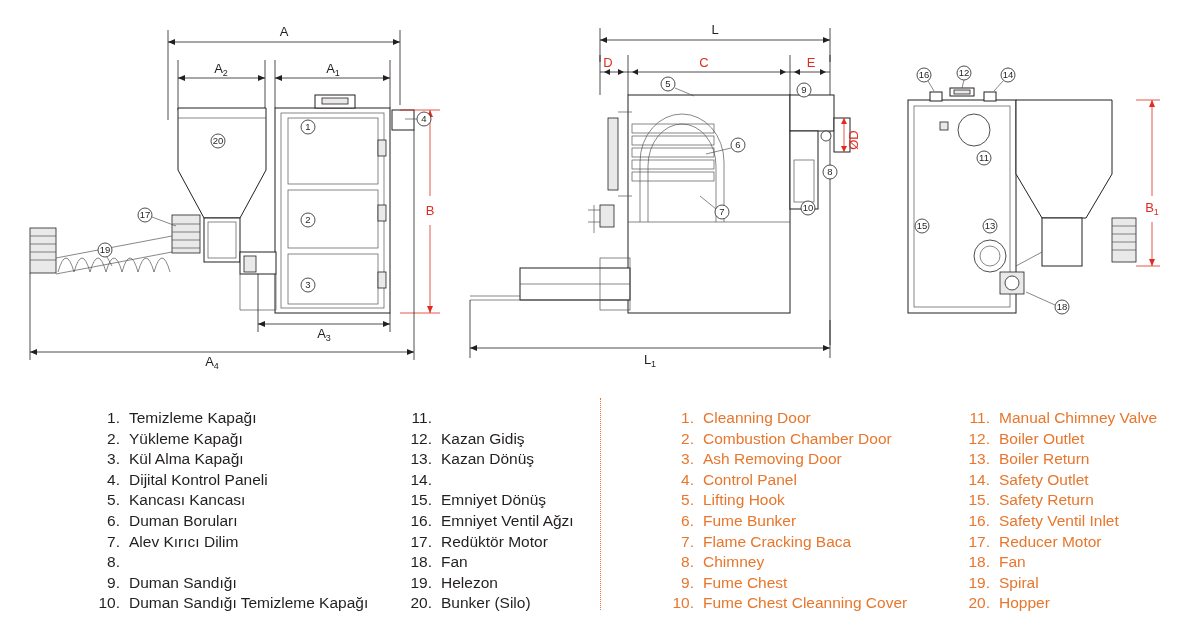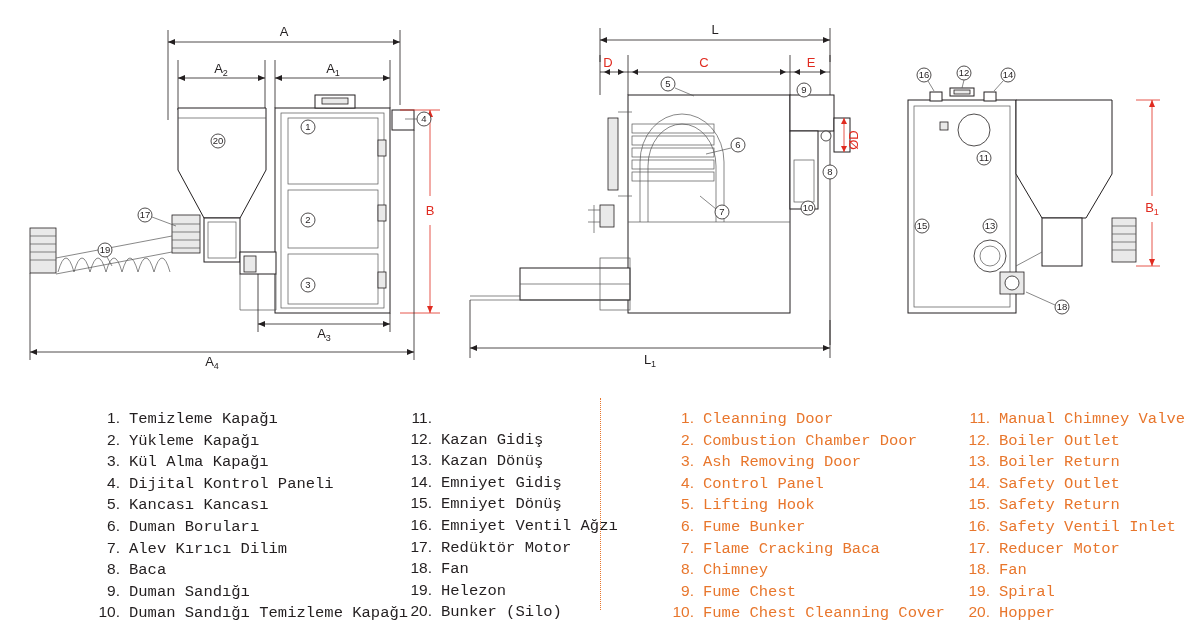--- a/index.html
+++ b/index.html
@@ -14,21 +14,21 @@
   
   .legend{
     position:absolute;left:0;top:392px;width:1200px;height:236px;
   }
   .col{position:absolute;top:0;}
   .col li{
     display:flex;align-items:baseline;
     font-size:15.5px;line-height:20.6px;white-space:nowrap;
   }
   .num{width:32px;text-align:right;flex:none;padding-right:9px;}
-  .lbl{flex:1;font-family:Liberation Mono, monospace;}
+  .lbl{flex:1;}
 
   .tr{color:#231f20;}
   .en{color:#e8762c;}
 
   .col-tr1{left:48px;width:200px;}
   .col-tr2{left:360px;width:220px;}
   .col-en1{left:622px;width:300px;}
   .col-en2{left:918px;width:280px;}
 
   .divider{
@@ -393,21 +393,20 @@
       <li>
           <span class="num">6.</span>
           <span class="lbl">Duman Boruları</span>
         </li>
       <li>
           <span class="num">7.</span>
           <span class="lbl">Alev Kırıcı Dilim</span>
         </li>
       <li>
           <span class="num">8.</span>
-          <span class="lbl">Baca</span>
         </li>
       <li>
           <span class="num">9.</span>
           <span class="lbl">Duman Sandığı</span>
         </li>
       <li>
           <span class="num">10.</span>
           <span class="lbl">Duman Sandığı Temizleme Kapağı</span>
         </li>
     </ol>
@@ -419,21 +418,20 @@
       <li>
           <span class="num">12.</span>
           <span class="lbl">Kazan Gidiş</span>
         </li>
       <li>
           <span class="num">13.</span>
           <span class="lbl">Kazan Dönüş</span>
         </li>
       <li>
           <span class="num">14.</span>
-          <span class="lbl">Emniyet Gidiş</span>
         </li>
       <li>
           <span class="num">15.</span>
           <span class="lbl">Emniyet Dönüş</span>
         </li>
       <li>
           <span class="num">16.</span>
           <span class="lbl">Emniyet Ventil Ağzı</span>
         </li>
       <li>

